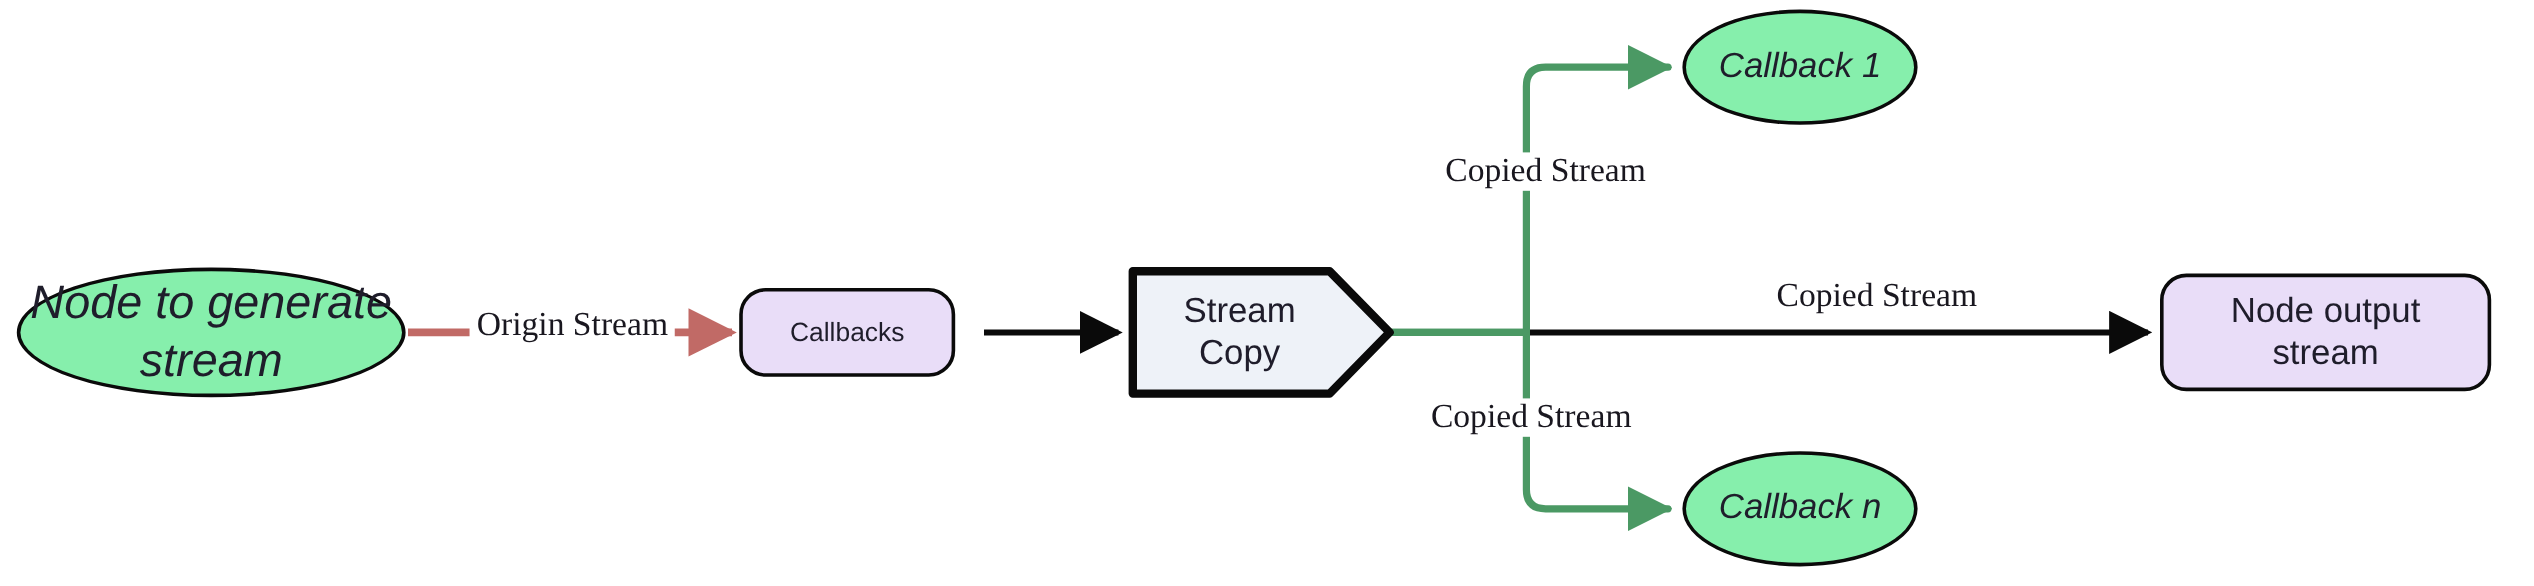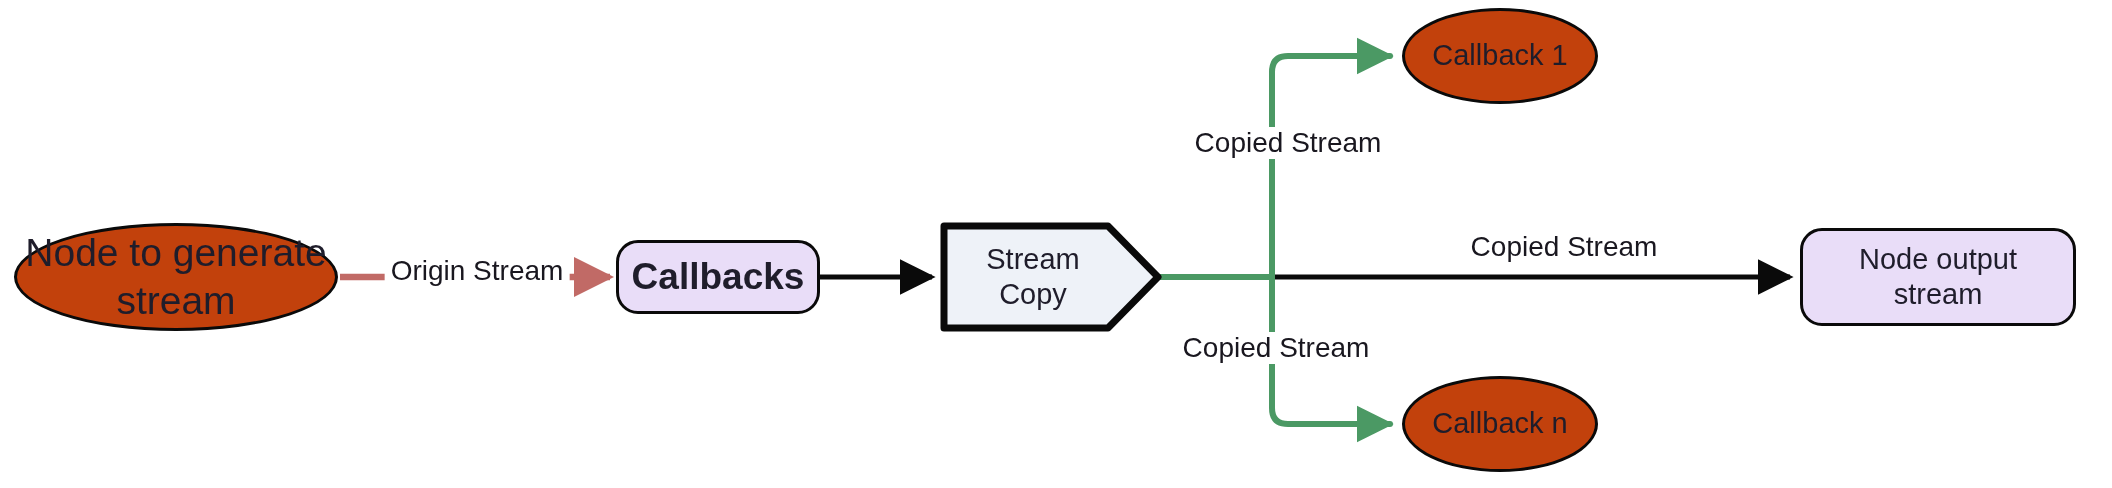--- a/index.html
+++ b/index.html
@@ -9,33 +9,33 @@
 
   
   #edges{position:absolute;left:0;top:0;width:2112px;height:488px;}
 
   
   .node{position:absolute;display:flex;align-items:center;justify-content:center;
         text-align:center;color:#1f1d2b;box-sizing:border-box;line-height:1.22;}
   .node .lbl{display:block;white-space:pre-line;}
 
   
-  .ellipse{border:3.5px solid #0a0a0a;border-radius:50%;background:#c2410c;}
+  .ellipse{border:3.5px solid #0a0a0a;border-radius:50%;background:#86efac;font-style:italic;}
 
   
   .stadium{border:3.5px solid #0a0a0a;border-radius:22px;background:#e9ddf8;}
 
   
   .flag{background:transparent;border:none;}
   .flag .flagbg{position:absolute;left:0;top:0;width:100%;height:100%;}
   .flag .lbl{position:relative;z-index:2;}
 
   
   .edge-label{position:absolute;color:#19171f;background:#ffffff;
-              padding:0 6px;white-space:nowrap;transform:translate(-50%,-50%);}
+              padding:0 6px;white-space:nowrap;transform:translate(-50%,-50%);font-family:Liberation Serif, serif;}
 </style>
 </head>
 <body>
 
 <div id="stage">
 
   <svg id="edges" viewBox="0 0 2112 488" width="2112" height="488" xmlns="http://www.w3.org/2000/svg">
     <defs>
       <marker id="ah-red" viewBox="0 0 10 10" refX="9" refY="5" markerWidth="6.2" markerHeight="6.2" orient="auto-start-reverse">
         <path d="M 0 0 L 10 5 L 0 10 z" fill="#c16a66"></path>
@@ -65,21 +65,21 @@
 
   <div class="edge-label" style="left:1564px;top:247px;font-size:28px;">Copied Stream</div>
 
   <div class="edge-label" style="left:1276px;top:348px;font-size:28px;">Copied Stream</div>
 
   <div class="node ellipse" style="left:14px;top:223px;width:324px;height:108px;font-size:39px;">
     <span class="lbl">Node to generate
 stream</span>
   </div>
 
-  <div class="node stadium" style="left:616px;top:240px;width:204px;height:74px;font-size:37px;font-weight:bold;">
+  <div class="node stadium" style="left:616px;top:240px;width:180px;height:74px;font-size:22px;">
     <span class="lbl">Callbacks</span>
   </div>
 
   <div class="node flag" style="left:940px;top:222px;width:222px;height:110px;font-size:29px;">
     <svg class="flagbg" viewBox="0 0 222 110" preserveAspectRatio="none" xmlns="http://www.w3.org/2000/svg">
       <path d="M 4 4 L 168 4 L 218 55 L 168 106 L 4 106 Z" fill="#eef2f8" stroke="#0a0a0a" stroke-width="7" stroke-linejoin="round"></path>
     </svg>
     <span class="lbl" style="margin-right:36px;">Stream
 Copy</span>
   </div>

